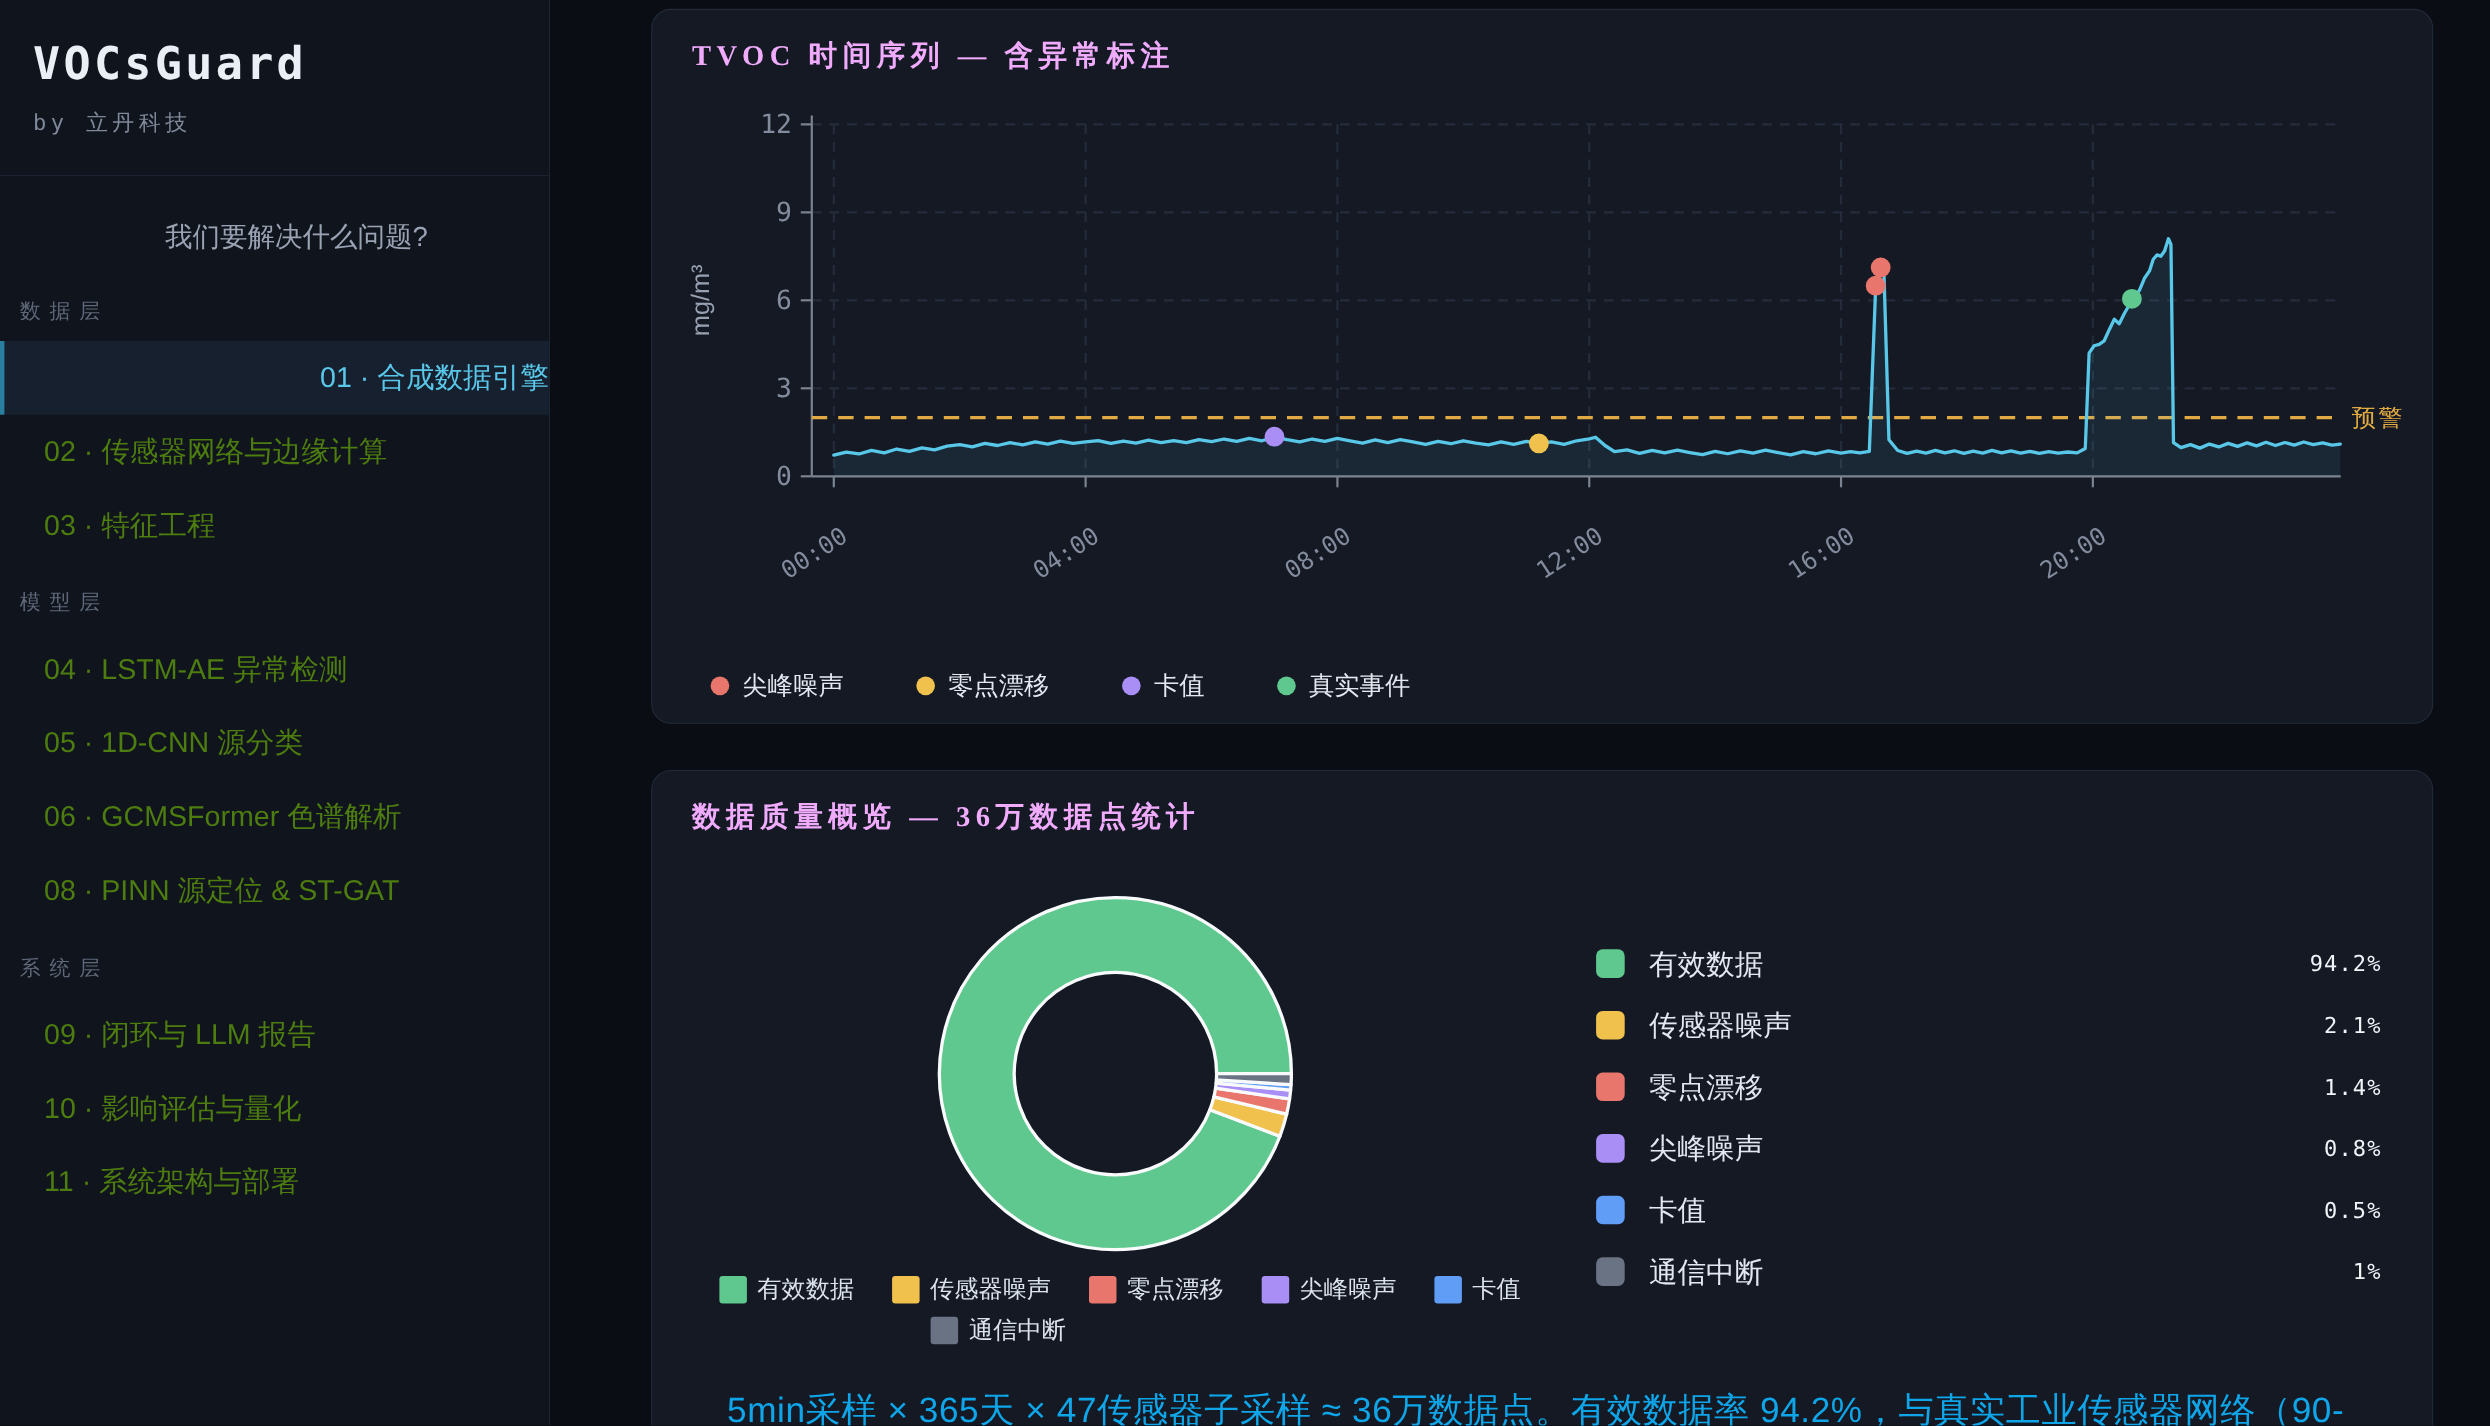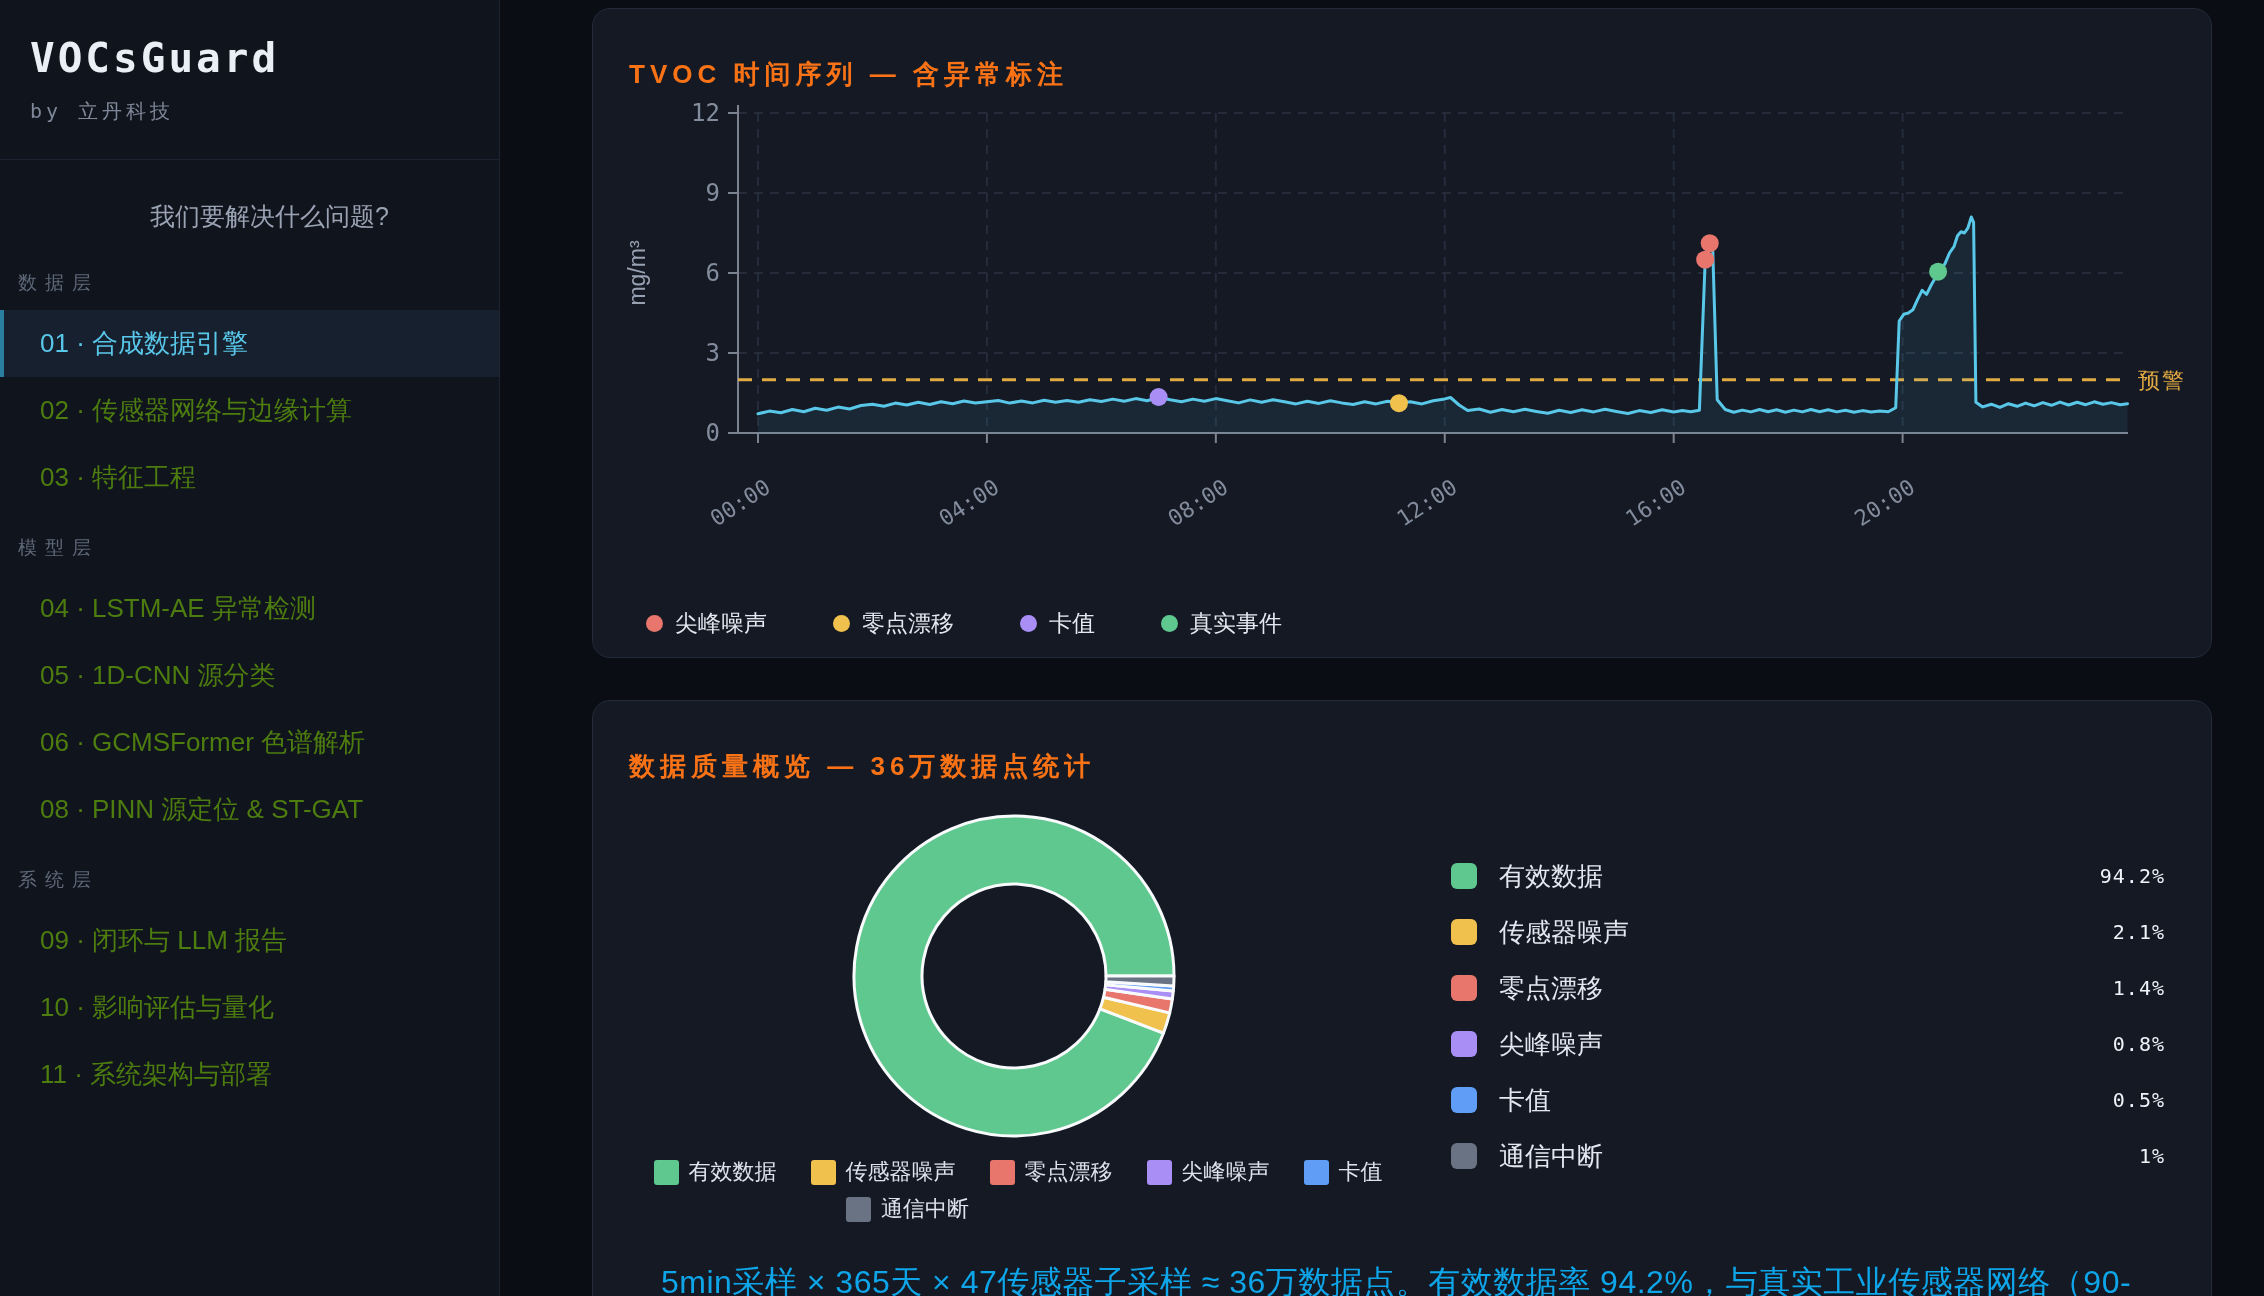--- a/index.html
+++ b/index.html
@@ -34,33 +34,33 @@
   .section-label {
     padding-left:18px; margin:24px 0 14px 0;
     font-size:19px; letter-spacing:8px; color:#5e6878;
   }
   .nav-item {
     height:67px; line-height:67px; padding-left:40px;
     font-size:26px; color:#4d7c0f; white-space:nowrap; cursor:pointer;
   }
   .nav-item.active {
     background:#16202e; color:#59c7e9;
-    border-left:4px solid #2a7fa0; padding-left:36px;
+    border-left:4px solid #2a7fa0; padding-left:36px;text-align:right;
   }
   
   .card {
     position:absolute; left:592px; width:1620px;
     background:#141924; border:1.5px solid #232b3a; border-radius:18px;
   }
   .card1 { top:8px; height:650px; }
   .card2 { top:700px; height:640px; }
   .card-title {
-    position:absolute; left:36px; top:48px;
-    font-family:Liberation Sans, sans-serif;
-    font-size:26px; font-weight:bold; letter-spacing:5px; color:#f97316;
+    position:absolute; left:36px; top:24px;
+    font-family:Liberation Serif, serif;
+    font-size:26px; font-weight:bold; letter-spacing:5px; color:#f0abfc;
   }
   .chart-svg { position:absolute; left:0; top:0; }
   
   .ts-legend {
     position:absolute; left:53px; bottom:18px;
     display:flex; align-items:center; gap:66px;
   }
   .ts-legend-item { display:flex; align-items:center; gap:12px; }
   .dot { width:17px; height:17px; border-radius:50%; }
   .ts-legend-label { font-size:23px; color:#e4e9f1; }

